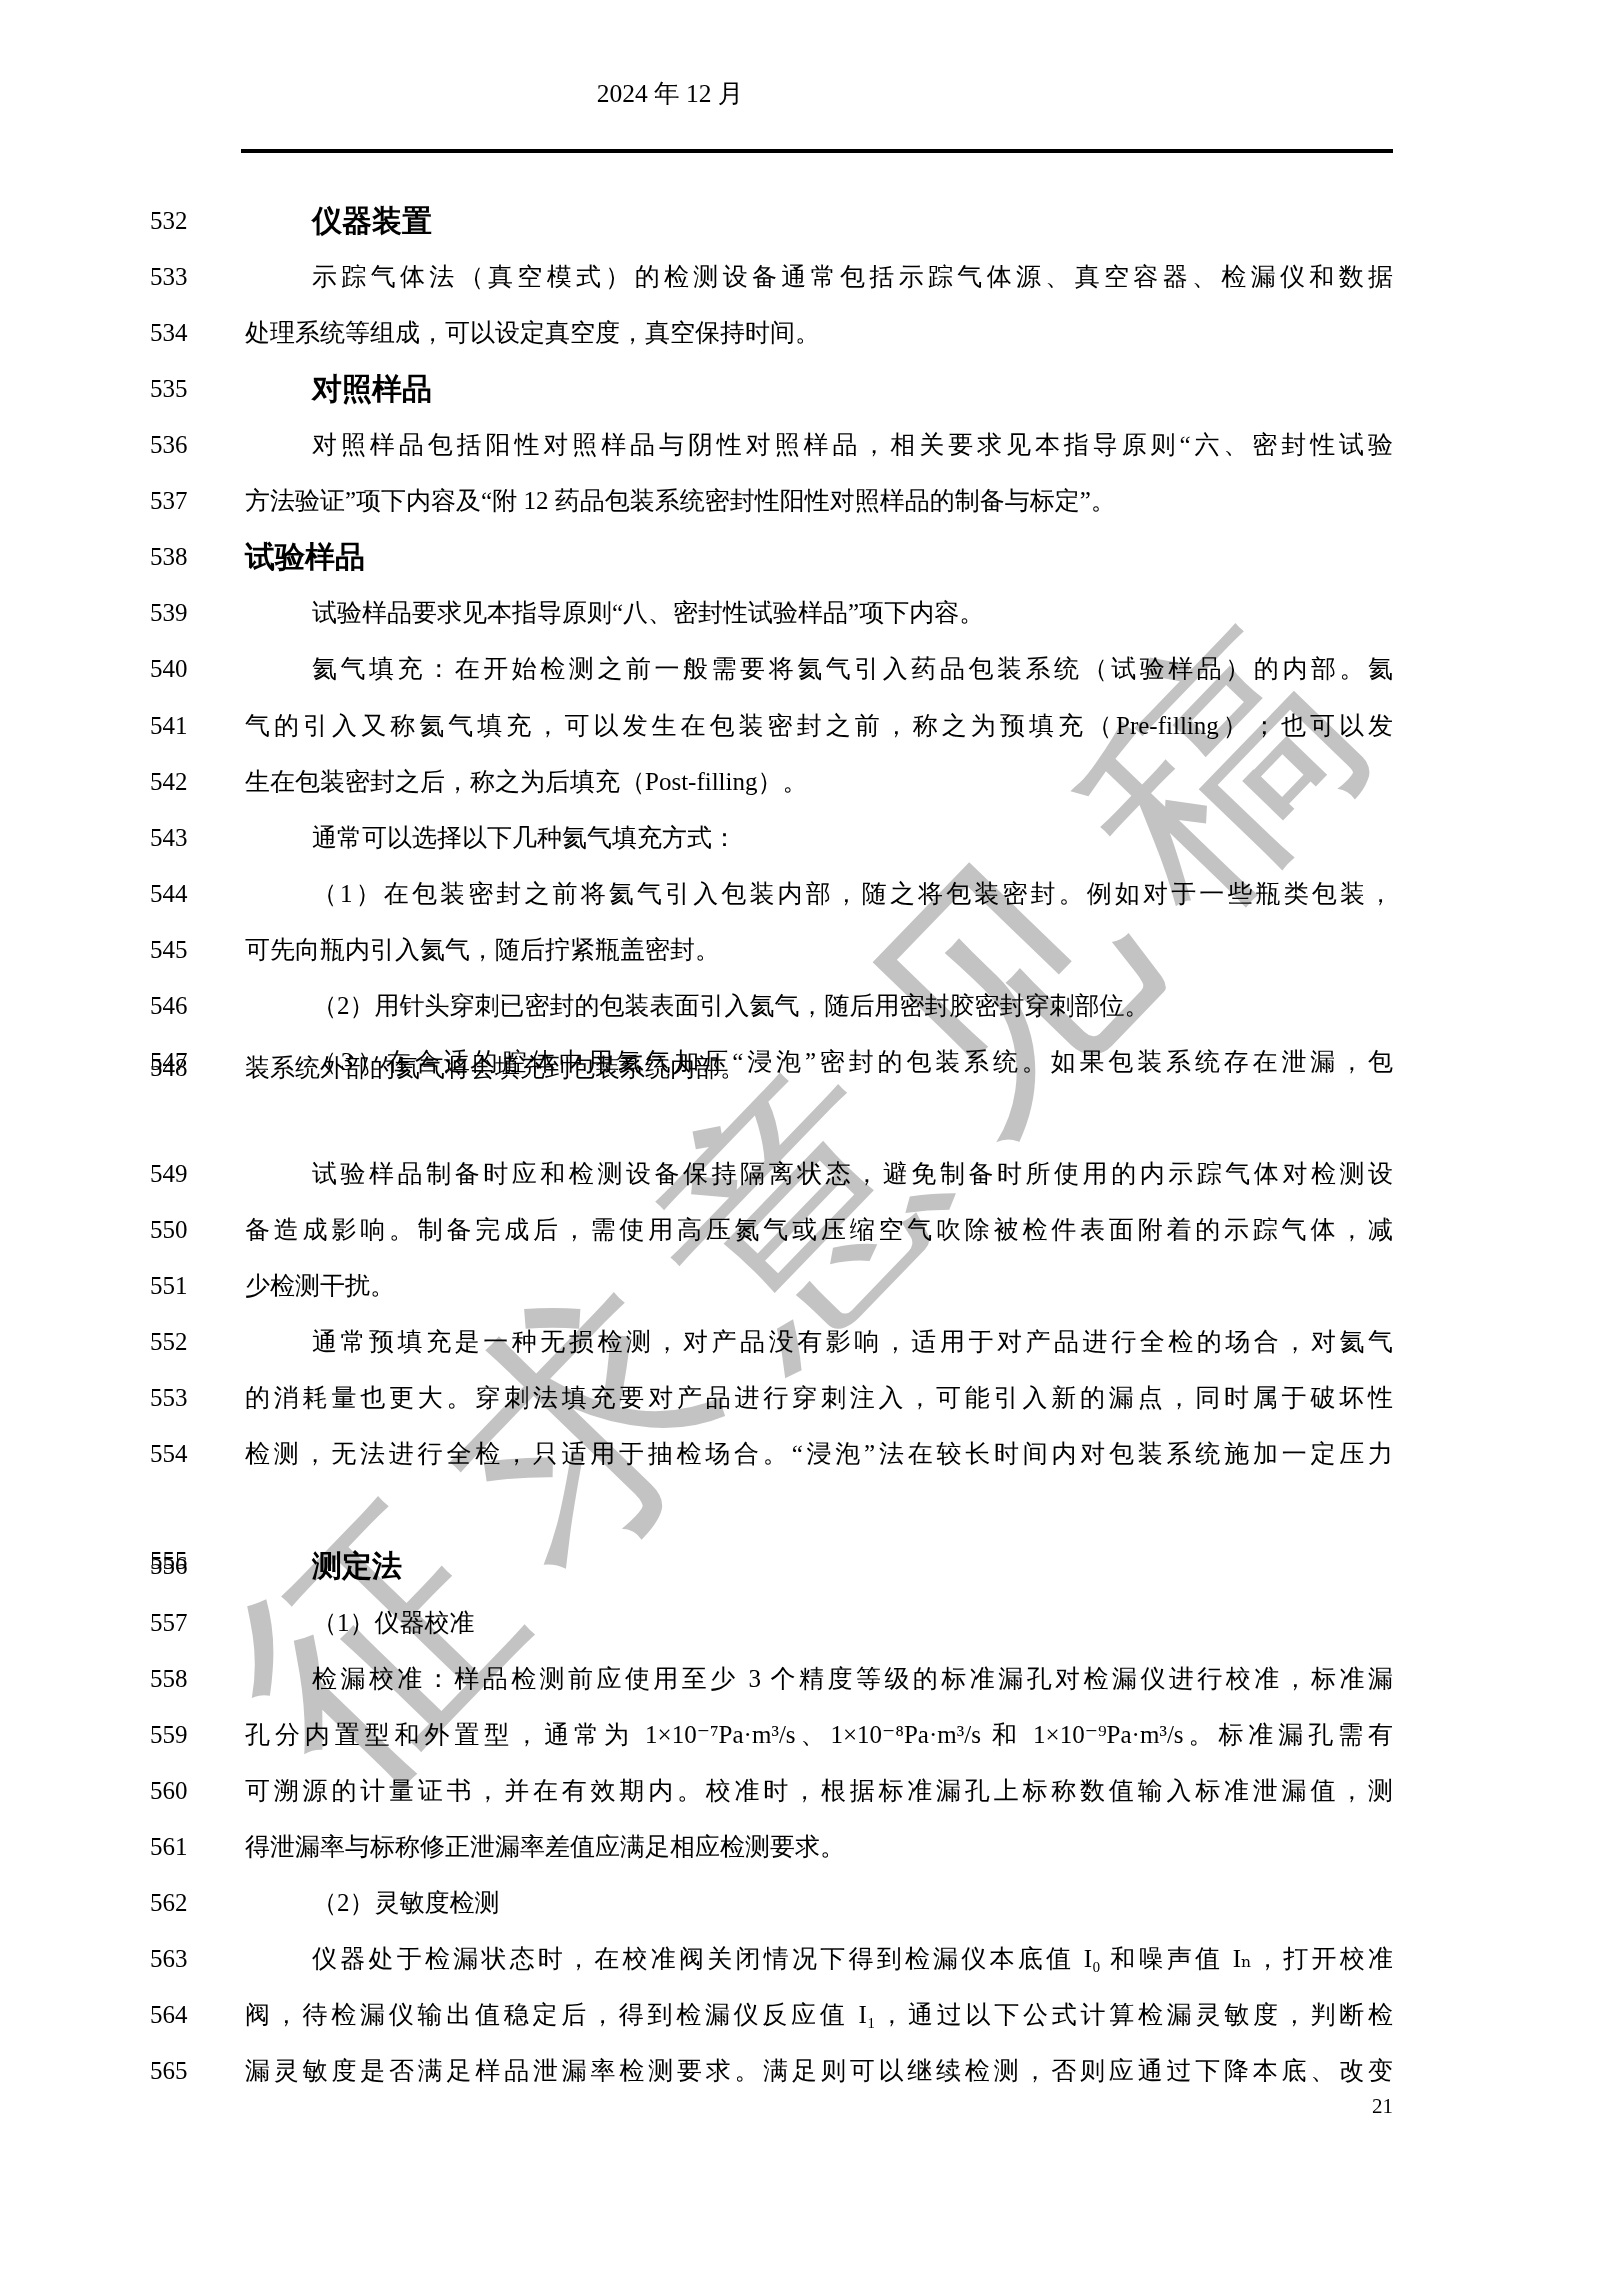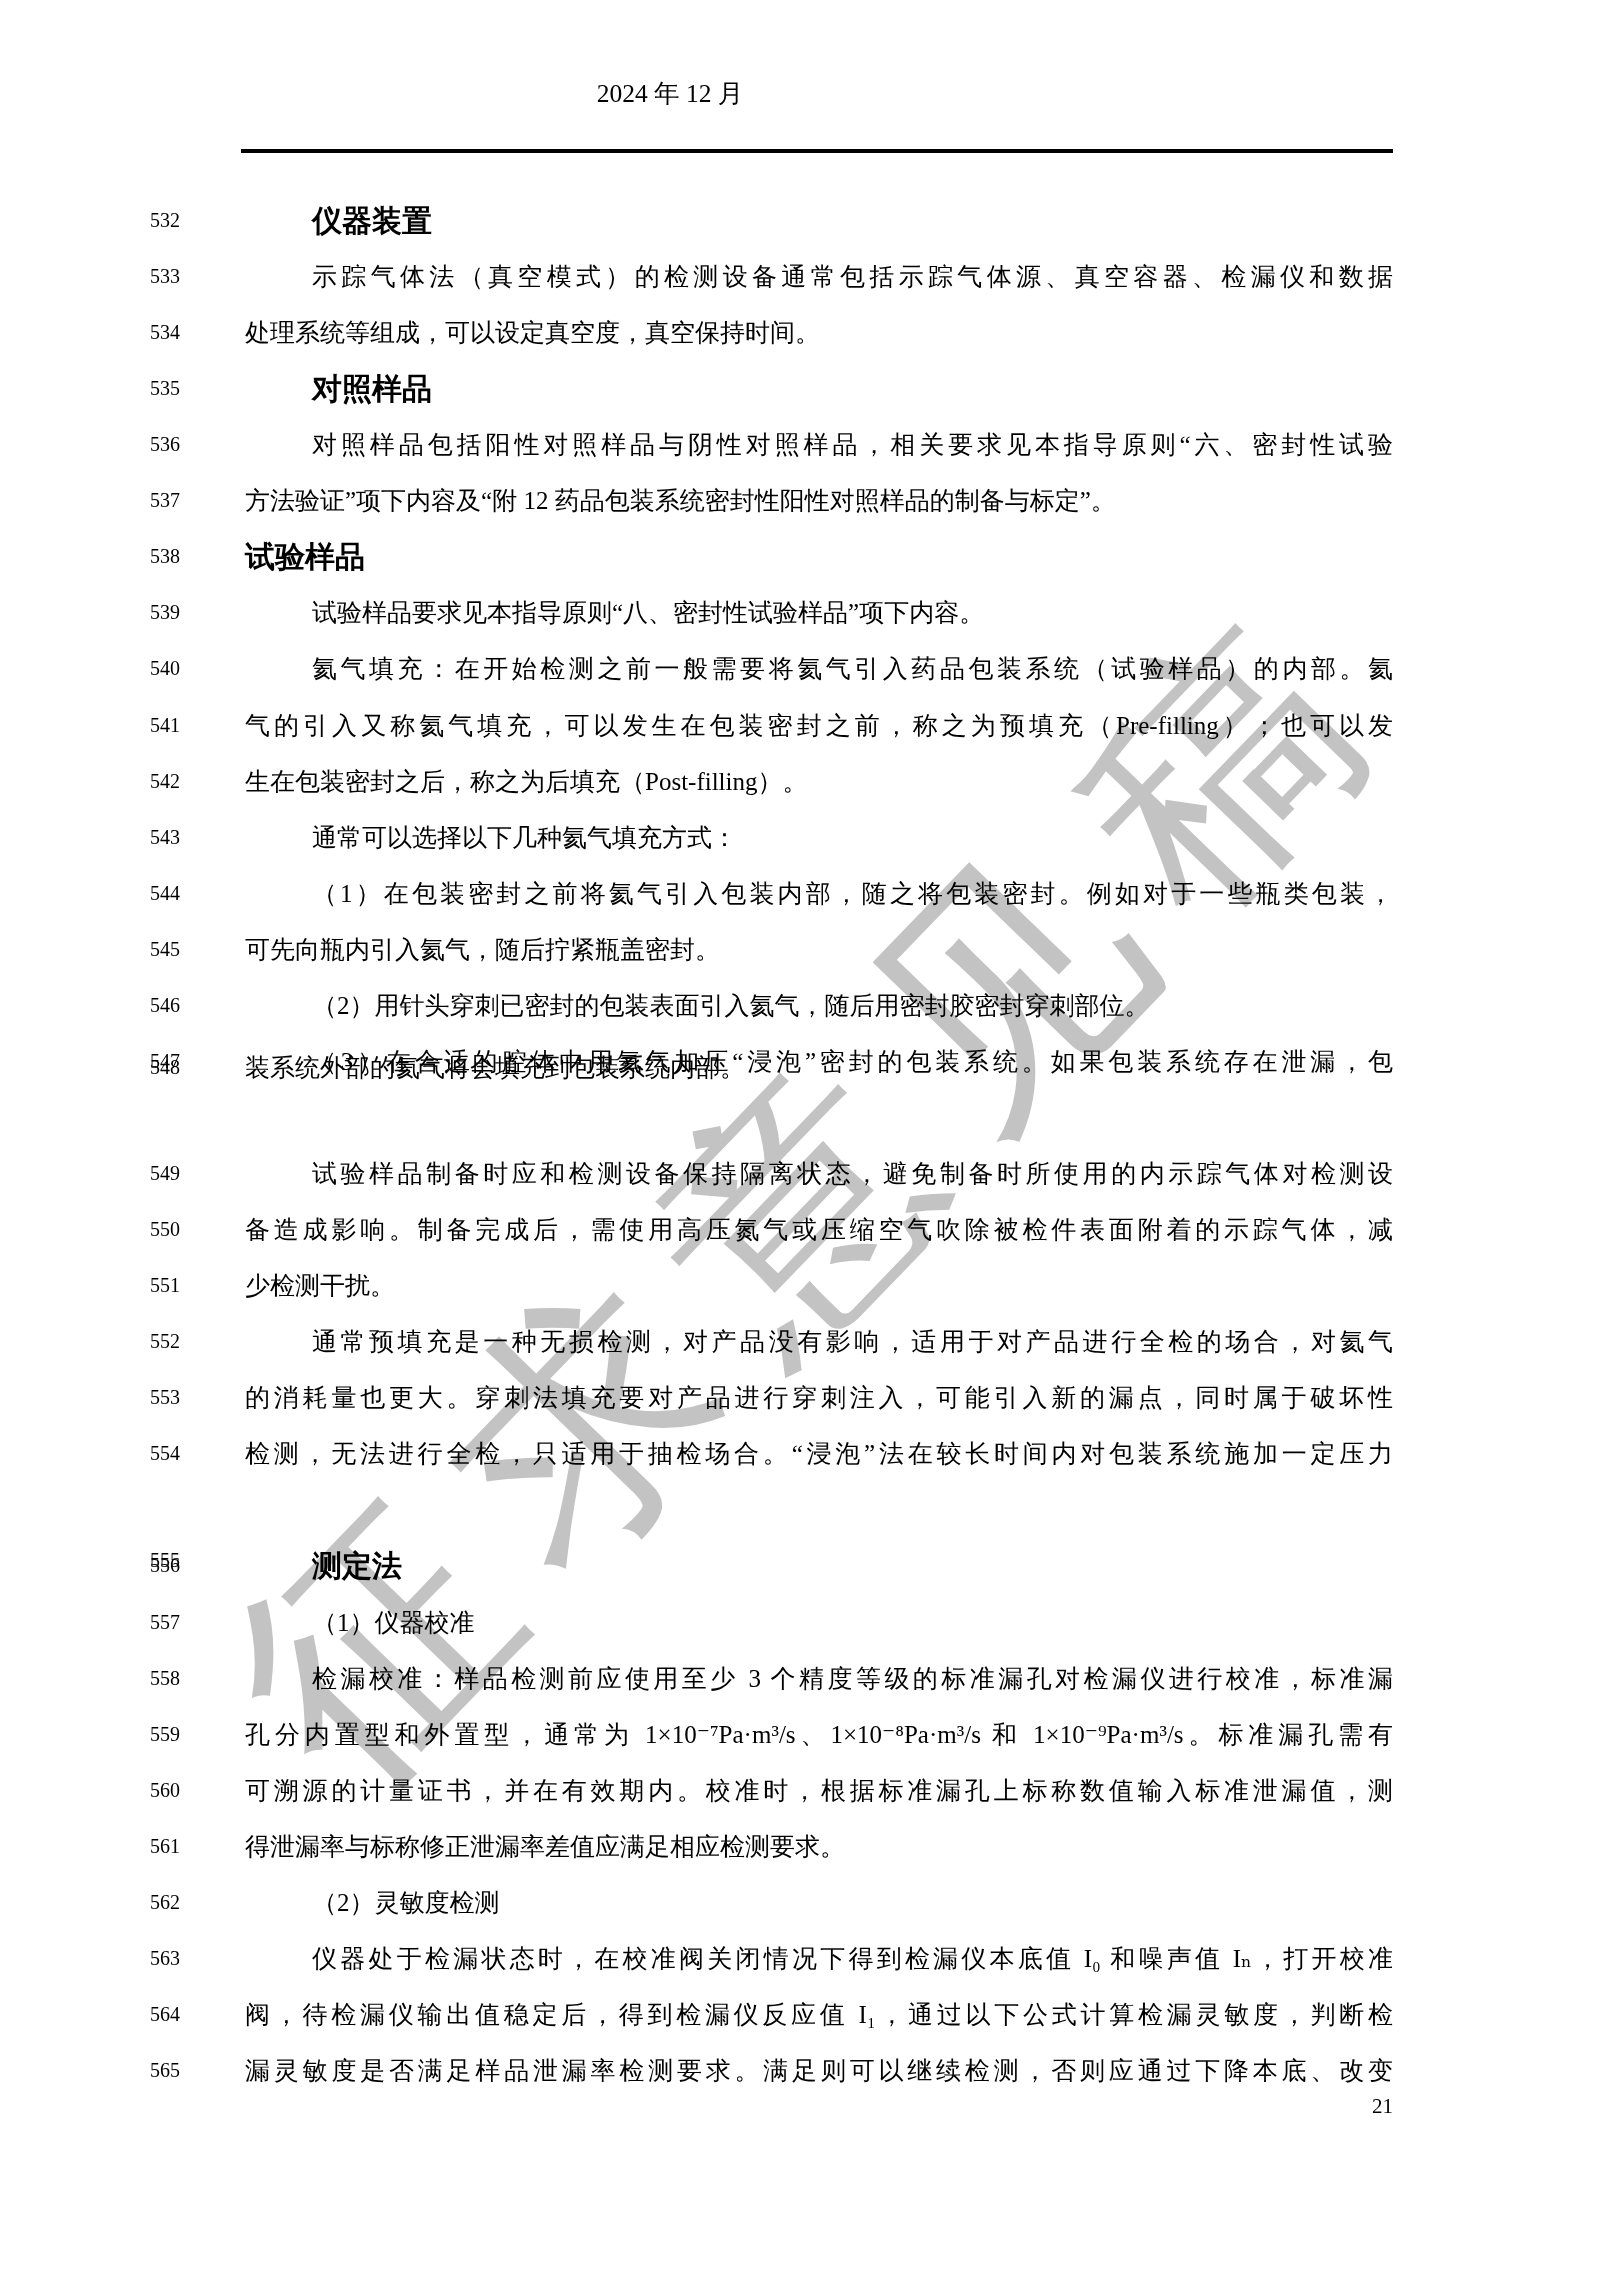--- a/index.html
+++ b/index.html
@@ -50,21 +50,21 @@
     left: 150px;
     width: 1243px;
     height: 43px;
     line-height: 41px;
     font-size: 29px;
   }
   .lineno {
     position: absolute;
     left: 0; top: 0;
     width: 69px;
-    font-size: 20px;
+    font-size: 25px;
     color: #000000;
   }
   .linetext {
     position: absolute;
     left: 95px; top: 0;
     width: 1148px;
     font-size: 25px;
     white-space: nowrap;
   }
   .linetext.full {

